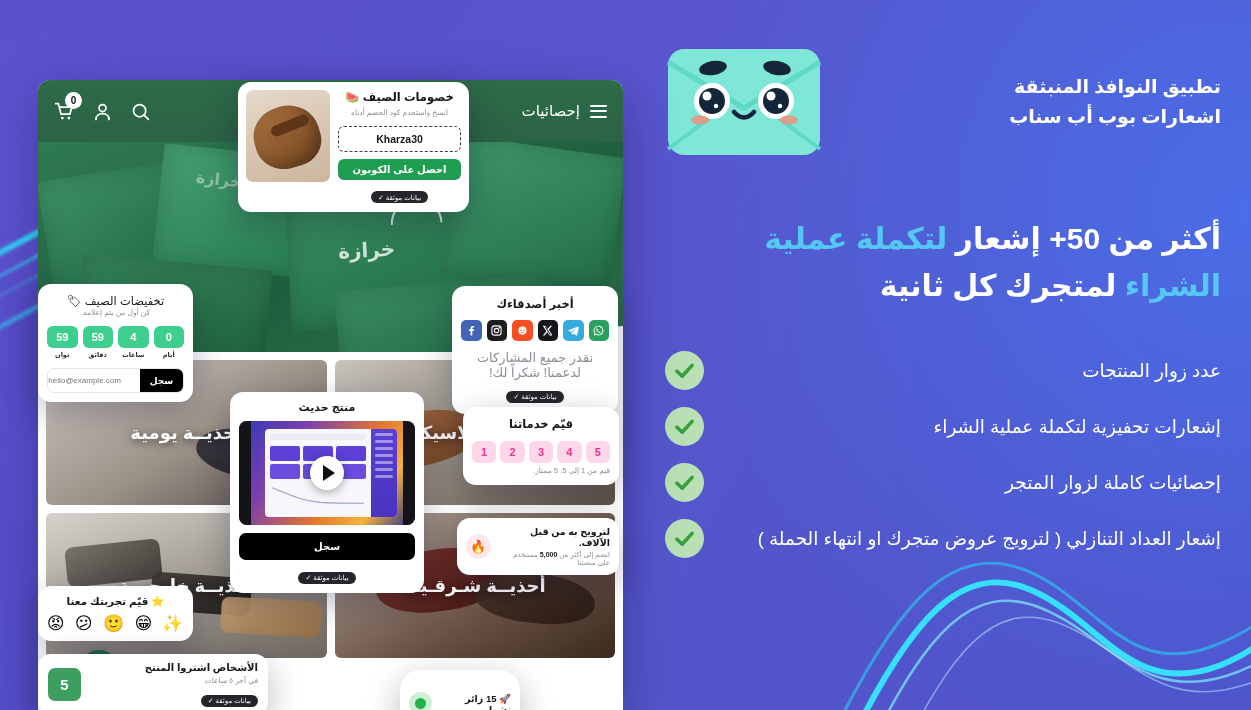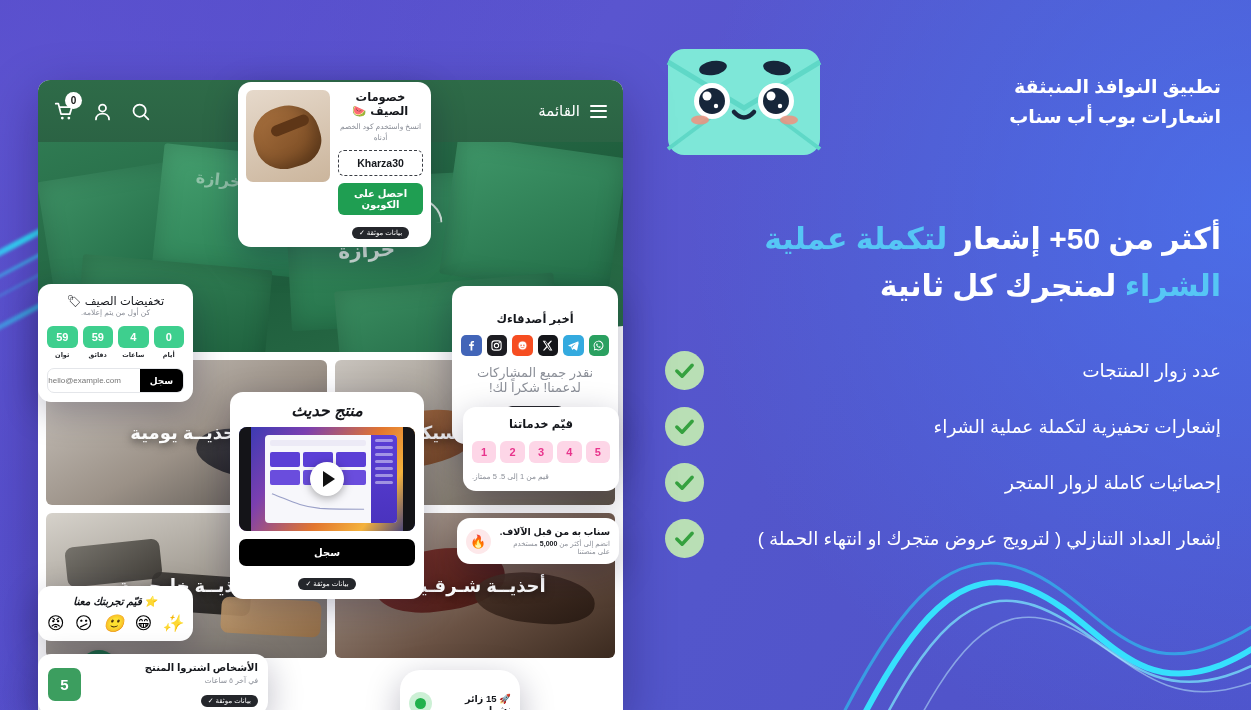--- a/index.html
+++ b/index.html
@@ -174,21 +174,21 @@
     position: absolute; background: #fff; border-radius: 13px;
     box-shadow: 0 10px 34px rgba(15,10,45,.28); z-index: 20;
   }
   .verified {
     display: inline-flex; align-items: center; gap: 4px;
     background: #24262b; color: #fff; font-size: 7px; border-radius: 9px;
     padding: 2.5px 7px; line-height: 1;
   }
 
   
-  #coupon-card { left: 238px; top: 82px; width: 193px; padding: 8px; display: flex; gap: 8px; flex-direction: row; }
+  #coupon-card { left: 238px; top: 82px; width: 231px; padding: 8px; display: flex; gap: 8px; flex-direction: row; }
   #coupon-card .cc-left { flex: 1; display: flex; flex-direction: column; }
   #coupon-card .cc-title { font-size: 11.5px; font-weight: 700; color: #15171c; text-align: center; }
   #coupon-card .cc-sub { font-size: 7.5px; color: #8b8f98; text-align: center; margin-top: 4px; line-height: 1.4; }
   #coupon-card .cc-code {
     margin-top: 7px; border: 1.4px dashed #3a3d44; border-radius: 6px;
     padding: 6px 4px; text-align: center; font-size: 10.5px; font-weight: 700; color: #15171c;
     font-family: "Liberation Sans", sans-serif;
   }
   #coupon-card .cc-btn {
     margin-top: 7px; background: #1f9e52; color: #fff; border-radius: 6px;
@@ -229,45 +229,45 @@
   #countdown-card .form .inp {
     flex: 1; border: none; outline: none; font-size: 8px; color: #a5a9b1;
     text-align: center; font-family: inherit; background: transparent;
   }
   #countdown-card .form .sub-btn {
     background: #000; color: #fff; font-size: 9px; font-weight: 700; border: none;
     padding: 0 10px; height: 100%; font-family: inherit; cursor: pointer;
   }
 
   
-  #share-card { left: 452px; top: 286px; width: 166px; padding: 26px 9px; }
+  #share-card { left: 452px; top: 286px; width: 166px; padding: 11px 9px; }
   #share-card .title { font-size: 11.5px; font-weight: 700; color: #15171c; text-align: center; }
   #share-card .socials { display: flex; gap: 5px; margin-top: 9px; justify-content: center; }
   #share-card .soc {
     width: 21px; height: 21px; border-radius: 5px; display: flex;
     align-items: center; justify-content: center;
   }
   #share-card .soc svg { width: 13px; height: 13px; fill: #fff; }
   #share-card .note { font-size: 13px; color: #8b8f98; text-align: center; margin-top: 9px; }
   #share-card .badge-wrap { text-align: center; margin-top: 5px; }
 
   
   #rating-card { left: 463px; top: 407px; width: 156px; padding: 10px 9px; }
   #rating-card .title { font-size: 11.5px; font-weight: 700; color: #15171c; text-align: center; }
   #rating-card .scores { display: flex; gap: 4px; margin-top: 10px; }
   #rating-card .sc {
     flex: 1; background: #fdd6e7; color: #e8348c; border-radius: 6px;
     padding: 5px 0; text-align: center; font-size: 11px; font-weight: 700;
     border: none; font-family: inherit; cursor: pointer;
   }
-  #rating-card .hint { font-size: 7.5px; color: #8b8f98; text-align: left; margin-top: 9px; }
+  #rating-card .hint { font-size: 7.5px; color: #8b8f98; text-align: right; margin-top: 3px; }
 
   
   #video-card { left: 230px; top: 392px; width: 194px; padding: 9px; }
-  #video-card .title { font-size: 16px; font-weight: 700; color: #15171c; text-align: center; font-style: italic; }
+  #video-card .title { font-size: 11px; font-weight: 700; color: #15171c; text-align: center; }
   #video-card .thumb {
     margin-top: 7px; height: 104px; border-radius: 8px; overflow: hidden; position: relative;
     background: linear-gradient(125deg,#2f3ab5 0%,#7b3fb0 28%,#e2762f 58%,#f4b23c 78%,#1f2a8c 100%);
     display: flex; align-items: center; justify-content: center;
   }
   #video-card .thumb .bars { position: absolute; left: 0; top: 0; bottom: 0; width: 12px; background: #141418; }
   #video-card .thumb .bars.r { left: auto; right: 0; }
   #video-card .dash {
     position: absolute; left: 26px; top: 8px; right: 18px; bottom: 8px;
     background: #f7f7fb; border-radius: 4px; display: flex; overflow: hidden;
@@ -307,21 +307,21 @@
   #trust-card .flame {
     width: 25px; height: 25px; border-radius: 50%; background: #fde8ea;
     display: flex; align-items: center; justify-content: center; flex: 0 0 auto; font-size: 13px;
   }
   #trust-card .tt { flex: 1; text-align: right; }
   #trust-card .t-title { font-size: 9.5px; font-weight: 700; color: #15171c; }
   #trust-card .t-sub { font-size: 7px; color: #8b8f98; margin-top: 3px; }
   #trust-card .t-sub b { color: #15171c; }
 
   
-  #emoji-card { left: 38px; top: 586px; width: 155px; padding: 9px; font-style: italic; }
+  #emoji-card { left: 38px; top: 586px; width: 155px; padding: 9px; }
   #emoji-card .title { font-size: 10.5px; font-weight: 700; color: #15171c; text-align: center; }
   #emoji-card .faces { display: flex; align-items: center; justify-content: space-between; margin-top: 7px; }
   #emoji-card .faces span { font-size: 17px; line-height: 1; }
 
   
   #purchase-card {
     left: 38px; top: 654px; width: 230px; padding: 8px 10px;
     display: flex; align-items: center; gap: 10px; flex-direction: row-reverse;
   }
   #purchase-card .count {
@@ -442,21 +442,21 @@
 
 <div id="store">
 
   <header class="store-head">
     <div class="hs-right">
       <span class="hamburger">
           <i></i>
           <i></i>
           <i></i>
         </span>
-      <span class="menu-label">القائمة</span>
+      <span class="menu-label">إحصائيات</span>
     </div>
     <div class="store-logo">خرازة</div>
     <div class="hs-left">
       <span class="ic">
         <svg viewBox="0 0 24 24" fill="none" stroke="#fff" stroke-width="2">
             <circle cx="11" cy="11" r="7"></circle>
             <path d="M16.5 16.5 L21 21" stroke-linecap="round"></path>
           </svg>
       </span>
       <span class="ic">
@@ -651,21 +651,21 @@
     </div>
     <span class="play"></span>
   </div>
   <button class="v-btn">سجل</button>
   <div class="badge-wrap"><span class="verified">بيانات موثقة ✓</span></div>
 </div>
 
 <div class="card" id="trust-card">
   <span class="flame">🔥</span>
   <div class="tt">
-    <div class="t-title">سناب به من قبل الآلاف.</div>
+    <div class="t-title">لترويج به من قبل الآلاف.</div>
     <div class="t-sub">
       <span>انضم إلى أكثر من </span><b>5,000</b><span> مستخدم على منصتنا</span>
     </div>
   </div>
 </div>
 
 <div class="card" id="emoji-card">
   <div class="title">⭐ قيّم تجربتك معنا</div>
   <div class="faces">
     <span>✨</span>

